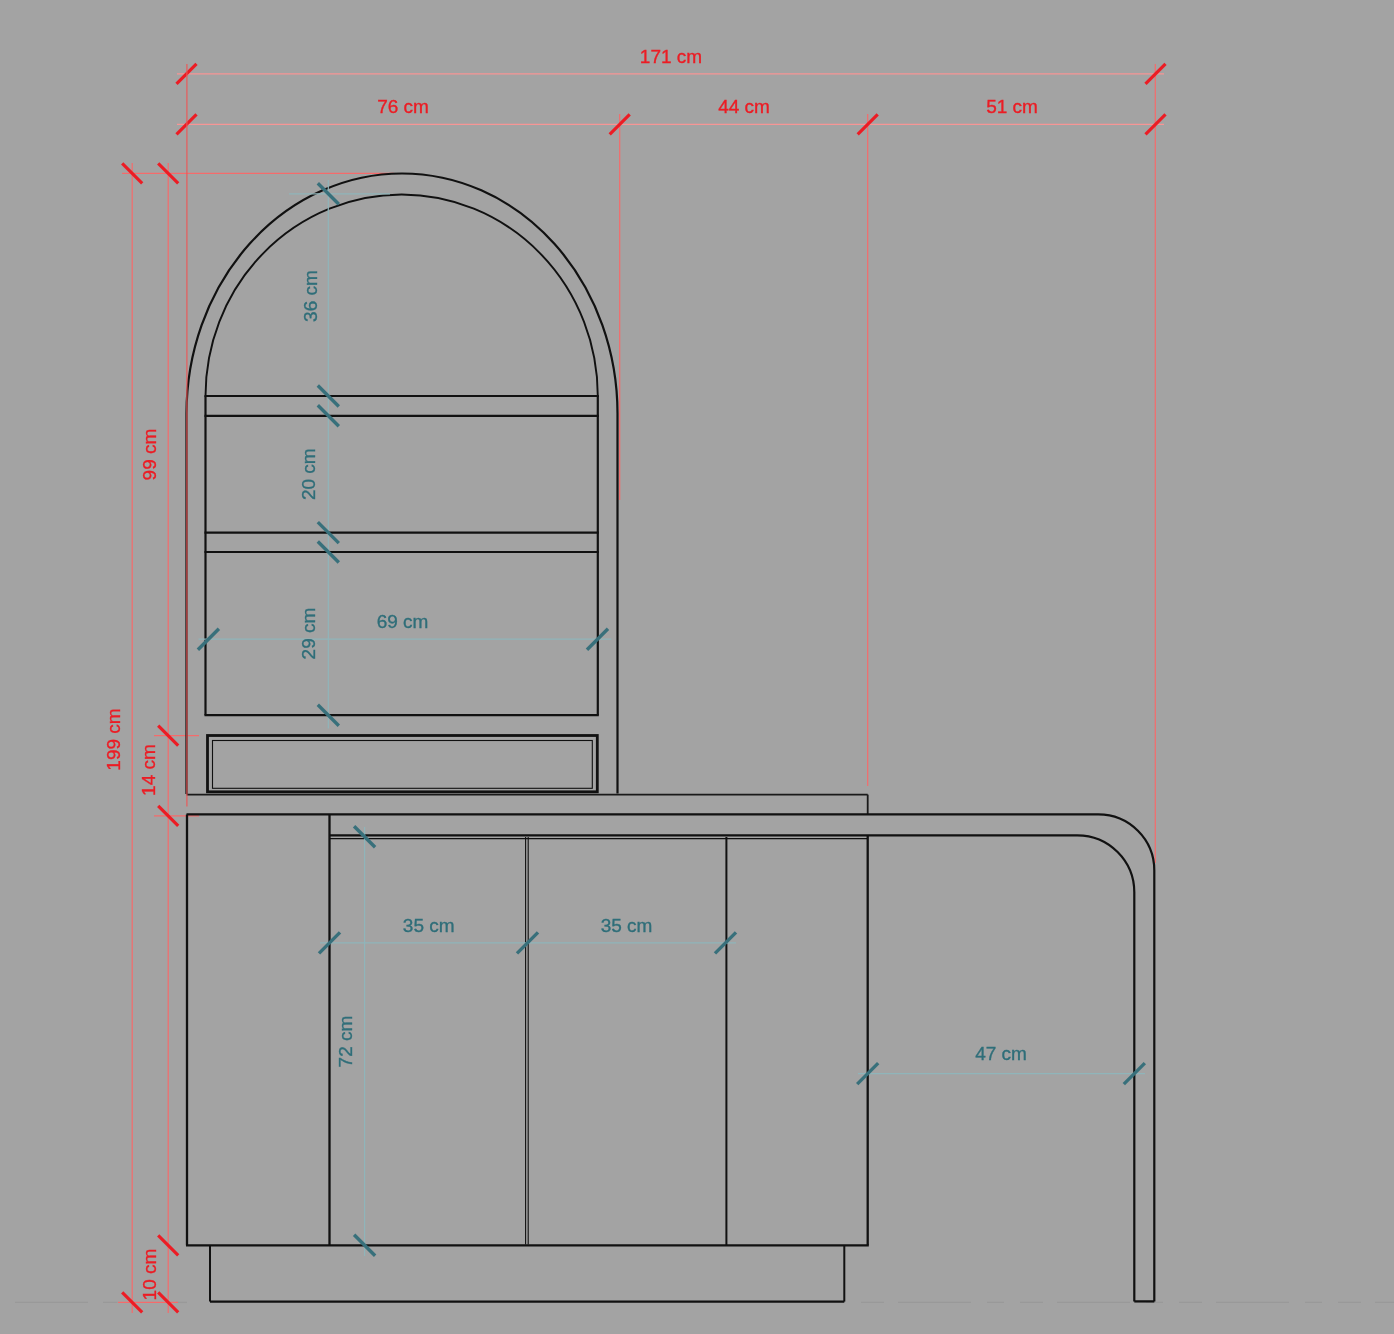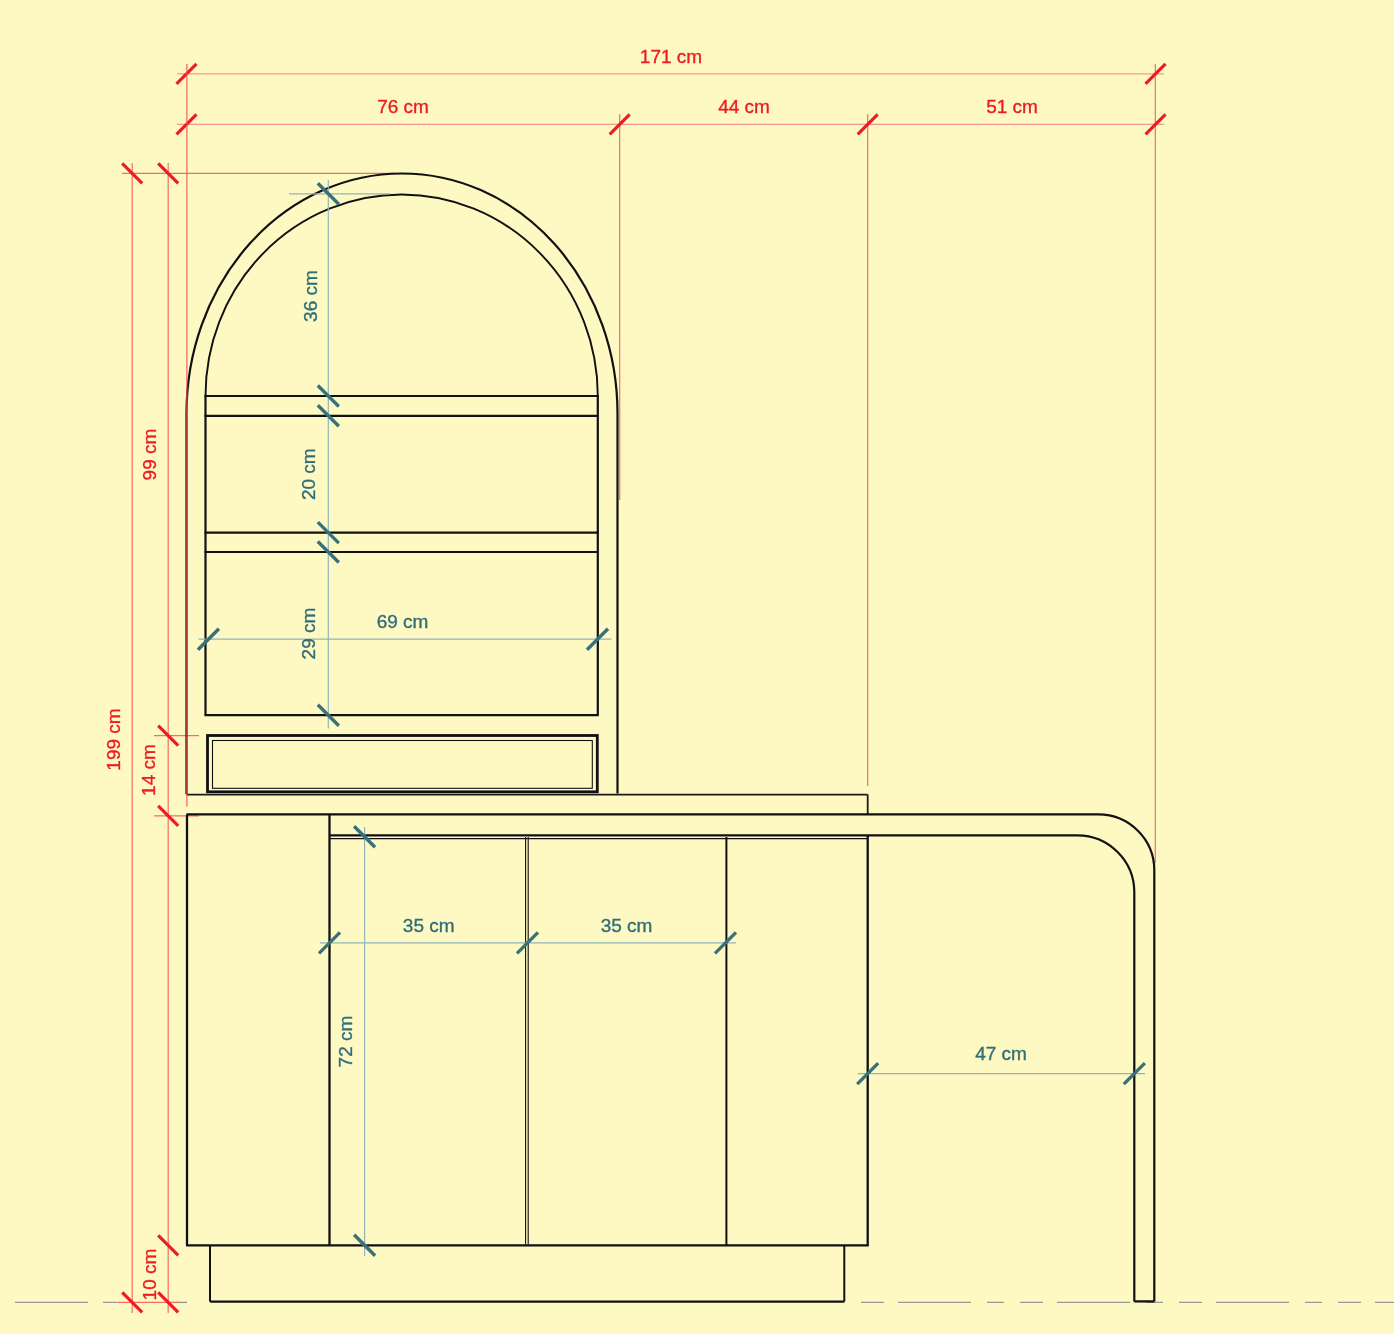--- a/index.html
+++ b/index.html
@@ -1,16 +1,16 @@
 <!DOCTYPE html>
 <html><head>
 <meta charset="utf-8">
 <style>
   html,body{margin:0;padding:0;background:#ffffff;}
-  #canvas{position:relative;width:1394px;height:1334px;background:#fef9c3;overflow:hidden;}
+  #canvas{position:relative;width:1394px;height:1334px;background:#a3a3a3;overflow:hidden;}
   svg text{font-family:"Liberation Sans", sans-serif;font-size:19px;}
 </style>
 </head>
 <body>
 <div id="canvas">
 <svg width="1394" height="1334" viewBox="0 0 1394 1334" xmlns="http://www.w3.org/2000/svg">
 
   <g stroke="#999999" stroke-width="1.4">
     <line x1="15" y1="1302.4" x2="117.5" y2="1302.4" stroke-dasharray="73 15 17 15"></line>
     <line x1="176.5" y1="1302.4" x2="187" y2="1302.4"></line>

